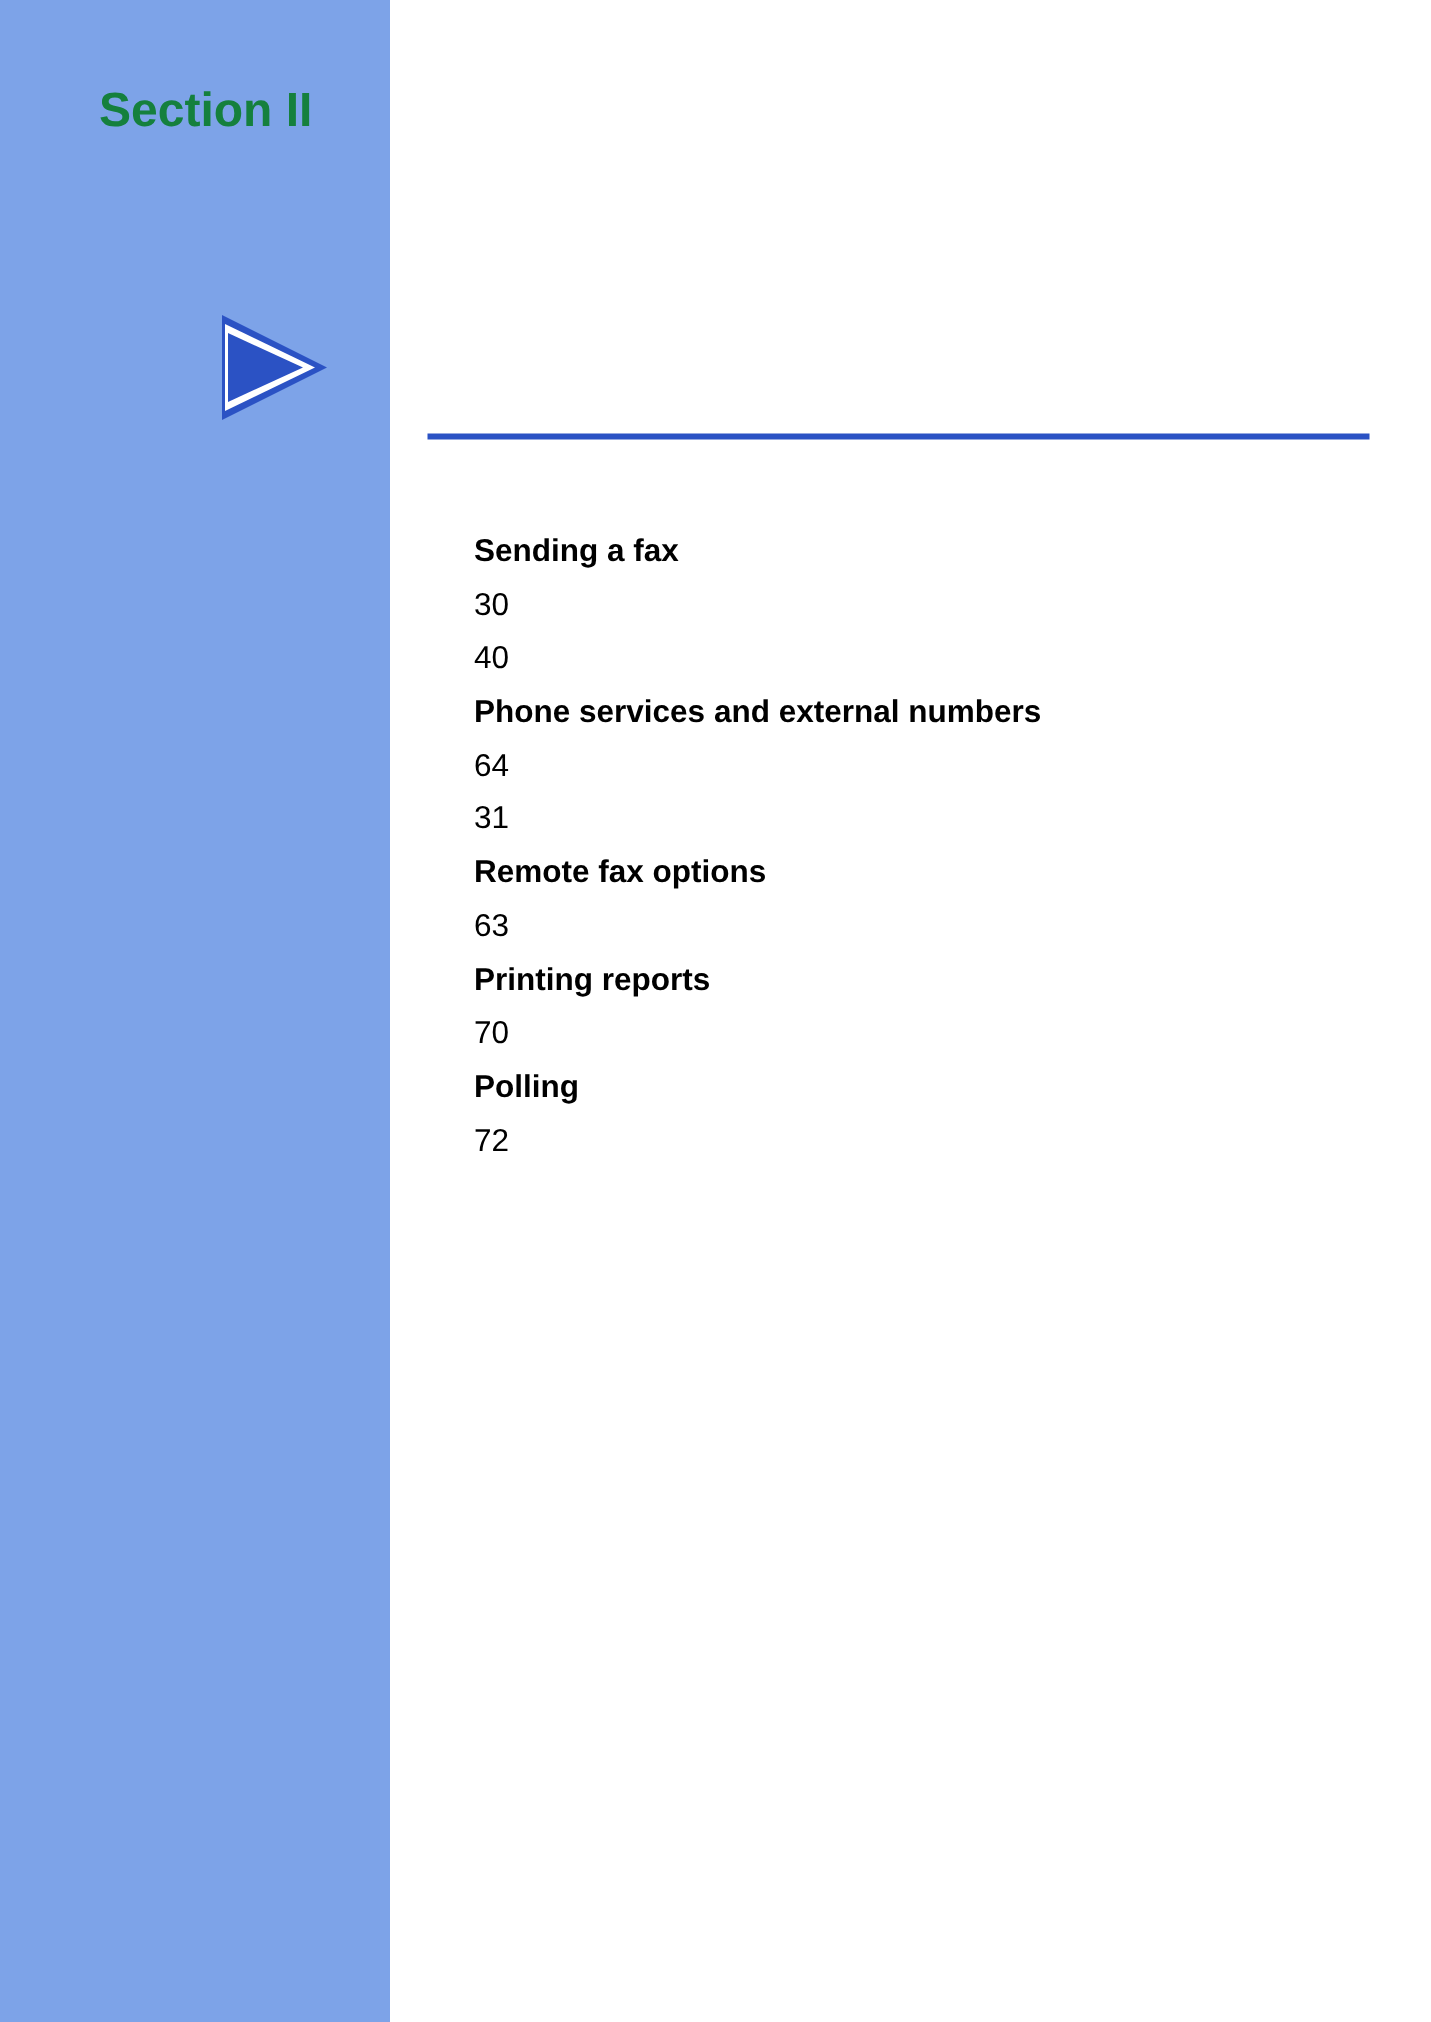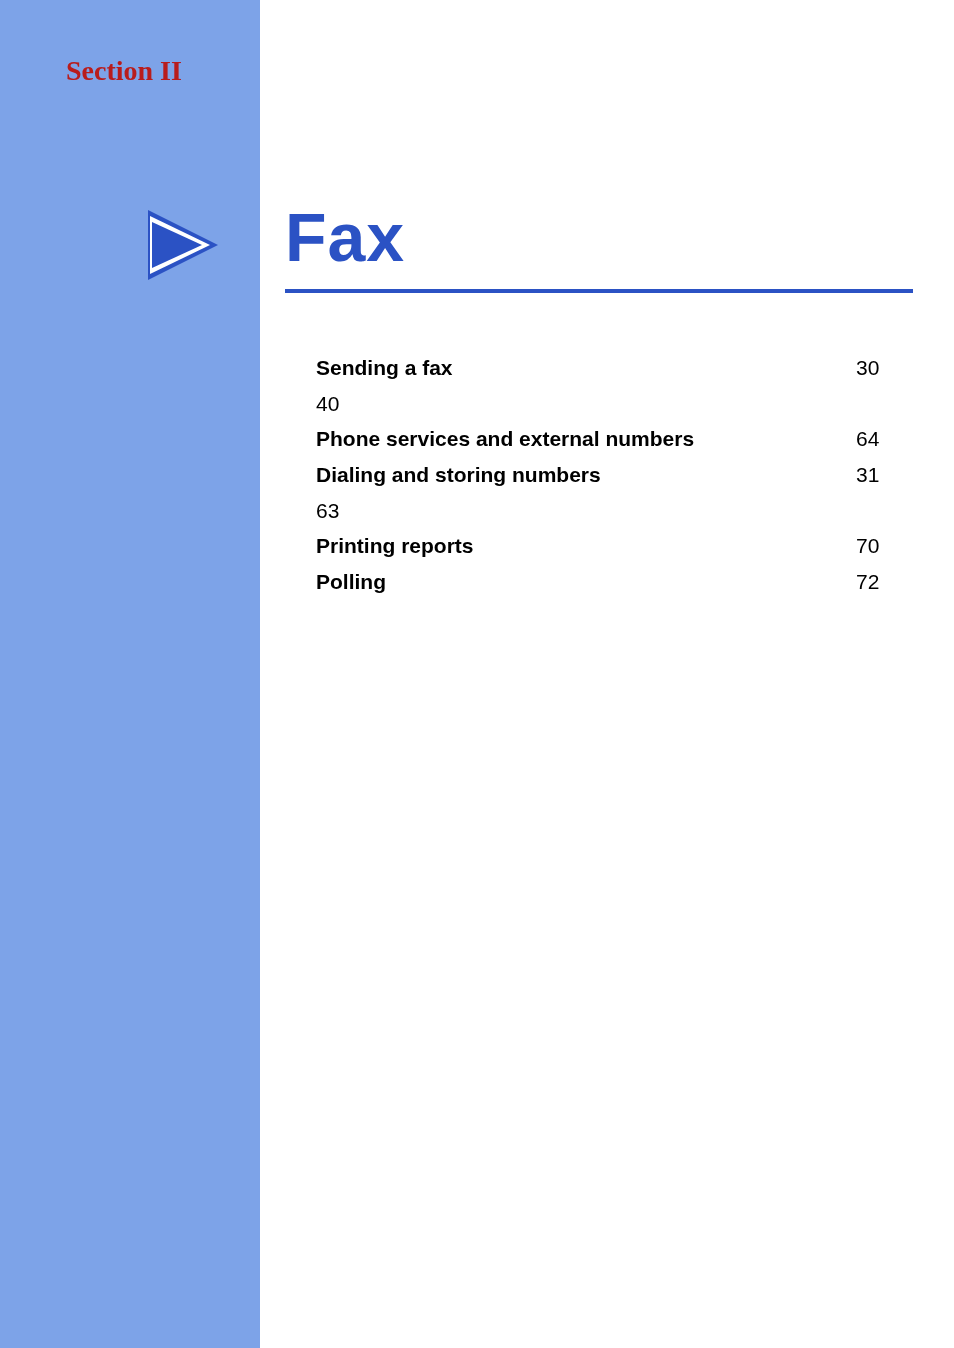--- a/index.html
+++ b/index.html
@@ -26,24 +26,23 @@
       position: absolute;
       left: 0;
       top: 0;
       width: 954px;
       height: 1348px;
     }
     .section-label {
       position: absolute;
       left: 66px;
       top: 55px;
-      color: #b91c1c;
-      font-size: 28px;
+      color: #15803d;
+      font-size: 32px;
       font-weight: bold;
-      font-family: Liberation Serif, serif;
     }
     .arrow-wrap {
       position: absolute;
       left: 148px;
       top: 210px;
     }
     .arrow-wrap svg {
       display: block;
     }
     .title {
@@ -69,20 +68,21 @@
       top: 350px;
       width: 580px;
     }
     .toc-row {
       display: flex;
       justify-content: space-between;
       align-items: baseline;
       font-size: 21px;
       line-height: 1.7;
       color: #000000;
+      flex-direction: column;
     }
     .toc-title {
       font-weight: bold;
     }
     .toc-page {
       font-weight: normal;
       min-width: 40px;
     }
   </style>
 </head>
@@ -94,40 +94,39 @@
   <div class="section-label">Section II</div>
 
   <div class="arrow-wrap">
     <svg width="90" height="70" viewBox="0 0 90 70">
       <polygon points="0,0 70,35 0,70" fill="#2b52c4"></polygon>
       <polygon points="2,6 62,35 2,64" fill="#ffffff"></polygon>
       <polygon points="4,12 54,35 4,58" fill="#2b52c4"></polygon>
     </svg>
   </div>
 
-  <div class="title">Fax</div>
   <div class="title-underline"></div>
 
   <div class="toc">
     <div class="toc-row">
       <span class="toc-title">Sending a fax</span>
       <span class="toc-page">30</span>
     </div>
     <div class="toc-row">
       <span class="toc-page">40</span>
     </div>
     <div class="toc-row">
       <span class="toc-title">Phone services and external numbers</span>
       <span class="toc-page">64</span>
     </div>
     <div class="toc-row">
-      <span class="toc-title">Dialing and storing numbers</span>
       <span class="toc-page">31</span>
     </div>
     <div class="toc-row">
+      <span class="toc-title">Remote fax options</span>
       <span class="toc-page">63</span>
     </div>
     <div class="toc-row">
       <span class="toc-title">Printing reports</span>
       <span class="toc-page">70</span>
     </div>
     <div class="toc-row">
       <span class="toc-title">Polling</span>
       <span class="toc-page">72</span>
     </div>

